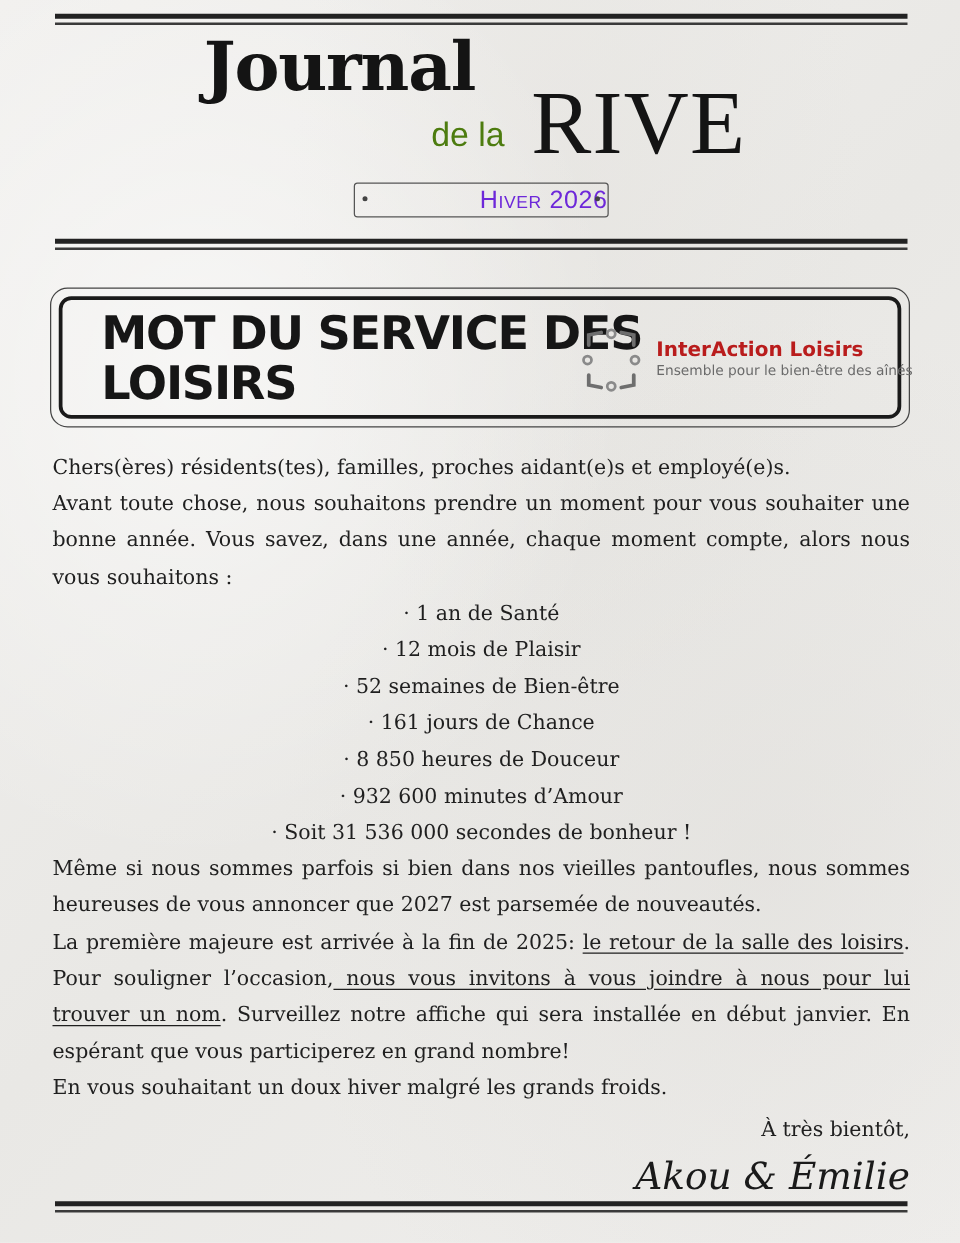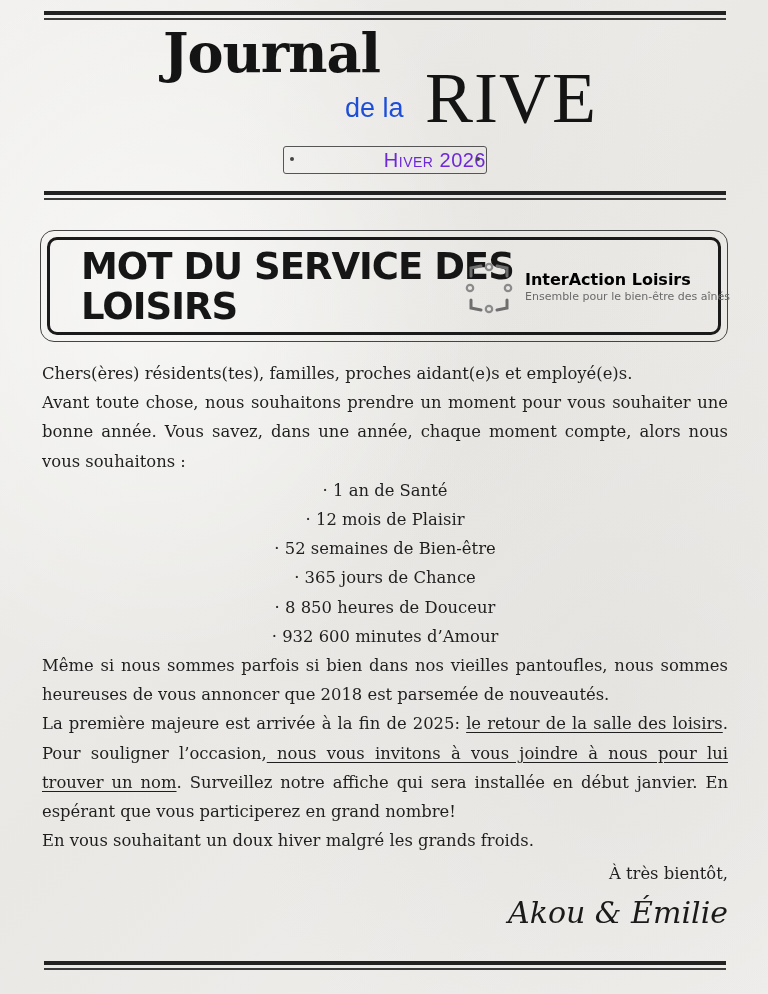--- a/index.html
+++ b/index.html
@@ -20,21 +20,21 @@
 
     .masthead { position: absolute; left: 0; top: 22px; width: 768px; height: 120px; }
     .mh-journal {
       position: absolute; left: 163px; top: 4px;
       font-family: "DejaVu Serif", serif; font-weight: bold;
       font-size: 54px; letter-spacing: -1px; color: #141414; line-height: 1;
     }
     .mh-delala {
       position: absolute; left: 345px; top: 73px;
       font-family: "Liberation Sans", sans-serif;
-      font-size: 27px; color: #1d4ed8; line-height: 1;
+      font-size: 27px; color: #4d7c0f; line-height: 1;
     }
     .mh-rive {
       position: absolute; left: 425px; top: 40px;
       font-family: "Liberation Serif", serif;
       font-size: 72px; color: #141414; line-height: 1; letter-spacing: 1px;
     }
     .edition {
       position: absolute; left: 283px; top: 146px; width: 202px; height: 26px;
       border: 1.5px solid #555; border-radius: 3px;
       display: flex; align-items: center; justify-content: flex-end;
@@ -55,21 +55,21 @@
     .banner-title {
       position: absolute; left: 40px; top: 16px; width: 520px;
       font-family: "DejaVu Sans", sans-serif; font-weight: bold;
       font-size: 37px; line-height: 40px; color: #161616; letter-spacing: -1px;
       text-transform: uppercase;
     }
     .logo { position: absolute; left: 465px; top: 262px; width: 240px; height: 52px; }
     .logo-mark { position: absolute; left: 0; top: 0; width: 48px; height: 52px; }
     .logo-name {
       position: absolute; left: 60px; top: 8px;
-      font-family: "DejaVu Sans", sans-serif; font-weight: bold; font-size: 16px; color: #000000;
+      font-family: "DejaVu Sans", sans-serif; font-weight: bold; font-size: 16px; color: #b91c1c;
       white-space: nowrap;
     }
     .logo-tag {
       position: absolute; left: 60px; top: 28px;
       font-family: "DejaVu Sans", sans-serif; font-size: 11px; color: #6a6a6a; white-space: nowrap;
     }
 
     .body {
       position: absolute; left: 42px; top: 359px; width: 686px;
       font-family: "DejaVu Serif", serif; font-size: 16.4px; line-height: 29.2px; color: #1f1f1f;
@@ -132,24 +132,25 @@
   <div class="logo-name">InterAction Loisirs</div>
   <div class="logo-tag">Ensemble pour le bien-être des aînés</div>
 </div>
 
 <div class="body">
   <p>Chers(ères) résidents(tes), familles, proches aidant(e)s et employé(e)s.</p>
   <p class="justify">Avant toute chose, nous souhaitons prendre un moment pour vous souhaiter une bonne année. Vous savez, dans une année, chaque moment compte, alors nous vous souhaitons :</p>
   <p class="center">· 1 an de Santé</p>
   <p class="center">· 12 mois de Plaisir</p>
   <p class="center">· 52 semaines de Bien-être</p>
-  <p class="center">· 365 jours de Chance</p>
+  <p class="center">· 161 jours de Chance</p>
   <p class="center">· 8 850 heures de Douceur</p>
   <p class="center">· 932 600 minutes d’Amour</p>
-  <p class="justify">Même si nous sommes parfois si bien dans nos vieilles pantoufles, nous sommes heureuses de vous annoncer que 2018 est parsemée de nouveautés.</p>
+  <p class="center">· Soit 31 536 000 secondes de bonheur !</p>
+  <p class="justify">Même si nous sommes parfois si bien dans nos vieilles pantoufles, nous sommes heureuses de vous annoncer que 2027 est parsemée de nouveautés.</p>
   <p class="justify"><span>La première majeure est arrivée à la fin de 2025: </span><span class="u">le retour de la salle des loisirs</span><span>. Pour souligner l’occasion,</span><span class="u"> nous vous invitons à vous joindre à nous pour lui trouver un nom</span><span>. Surveillez notre affiche qui sera installée en début janvier. En espérant que vous participerez en grand nombre!</span></p>
   <p>En vous souhaitant un doux hiver malgré les grands froids.</p>
   <p class="right" style="margin-top:4px;">À très bientôt,</p>
   <div class="signature">Akou &amp; Émilie</div>
 </div>
 
 <div class="rule" style="top:961px;">
   <div class="thick"></div>
     <div class="thin"></div>
 </div>

